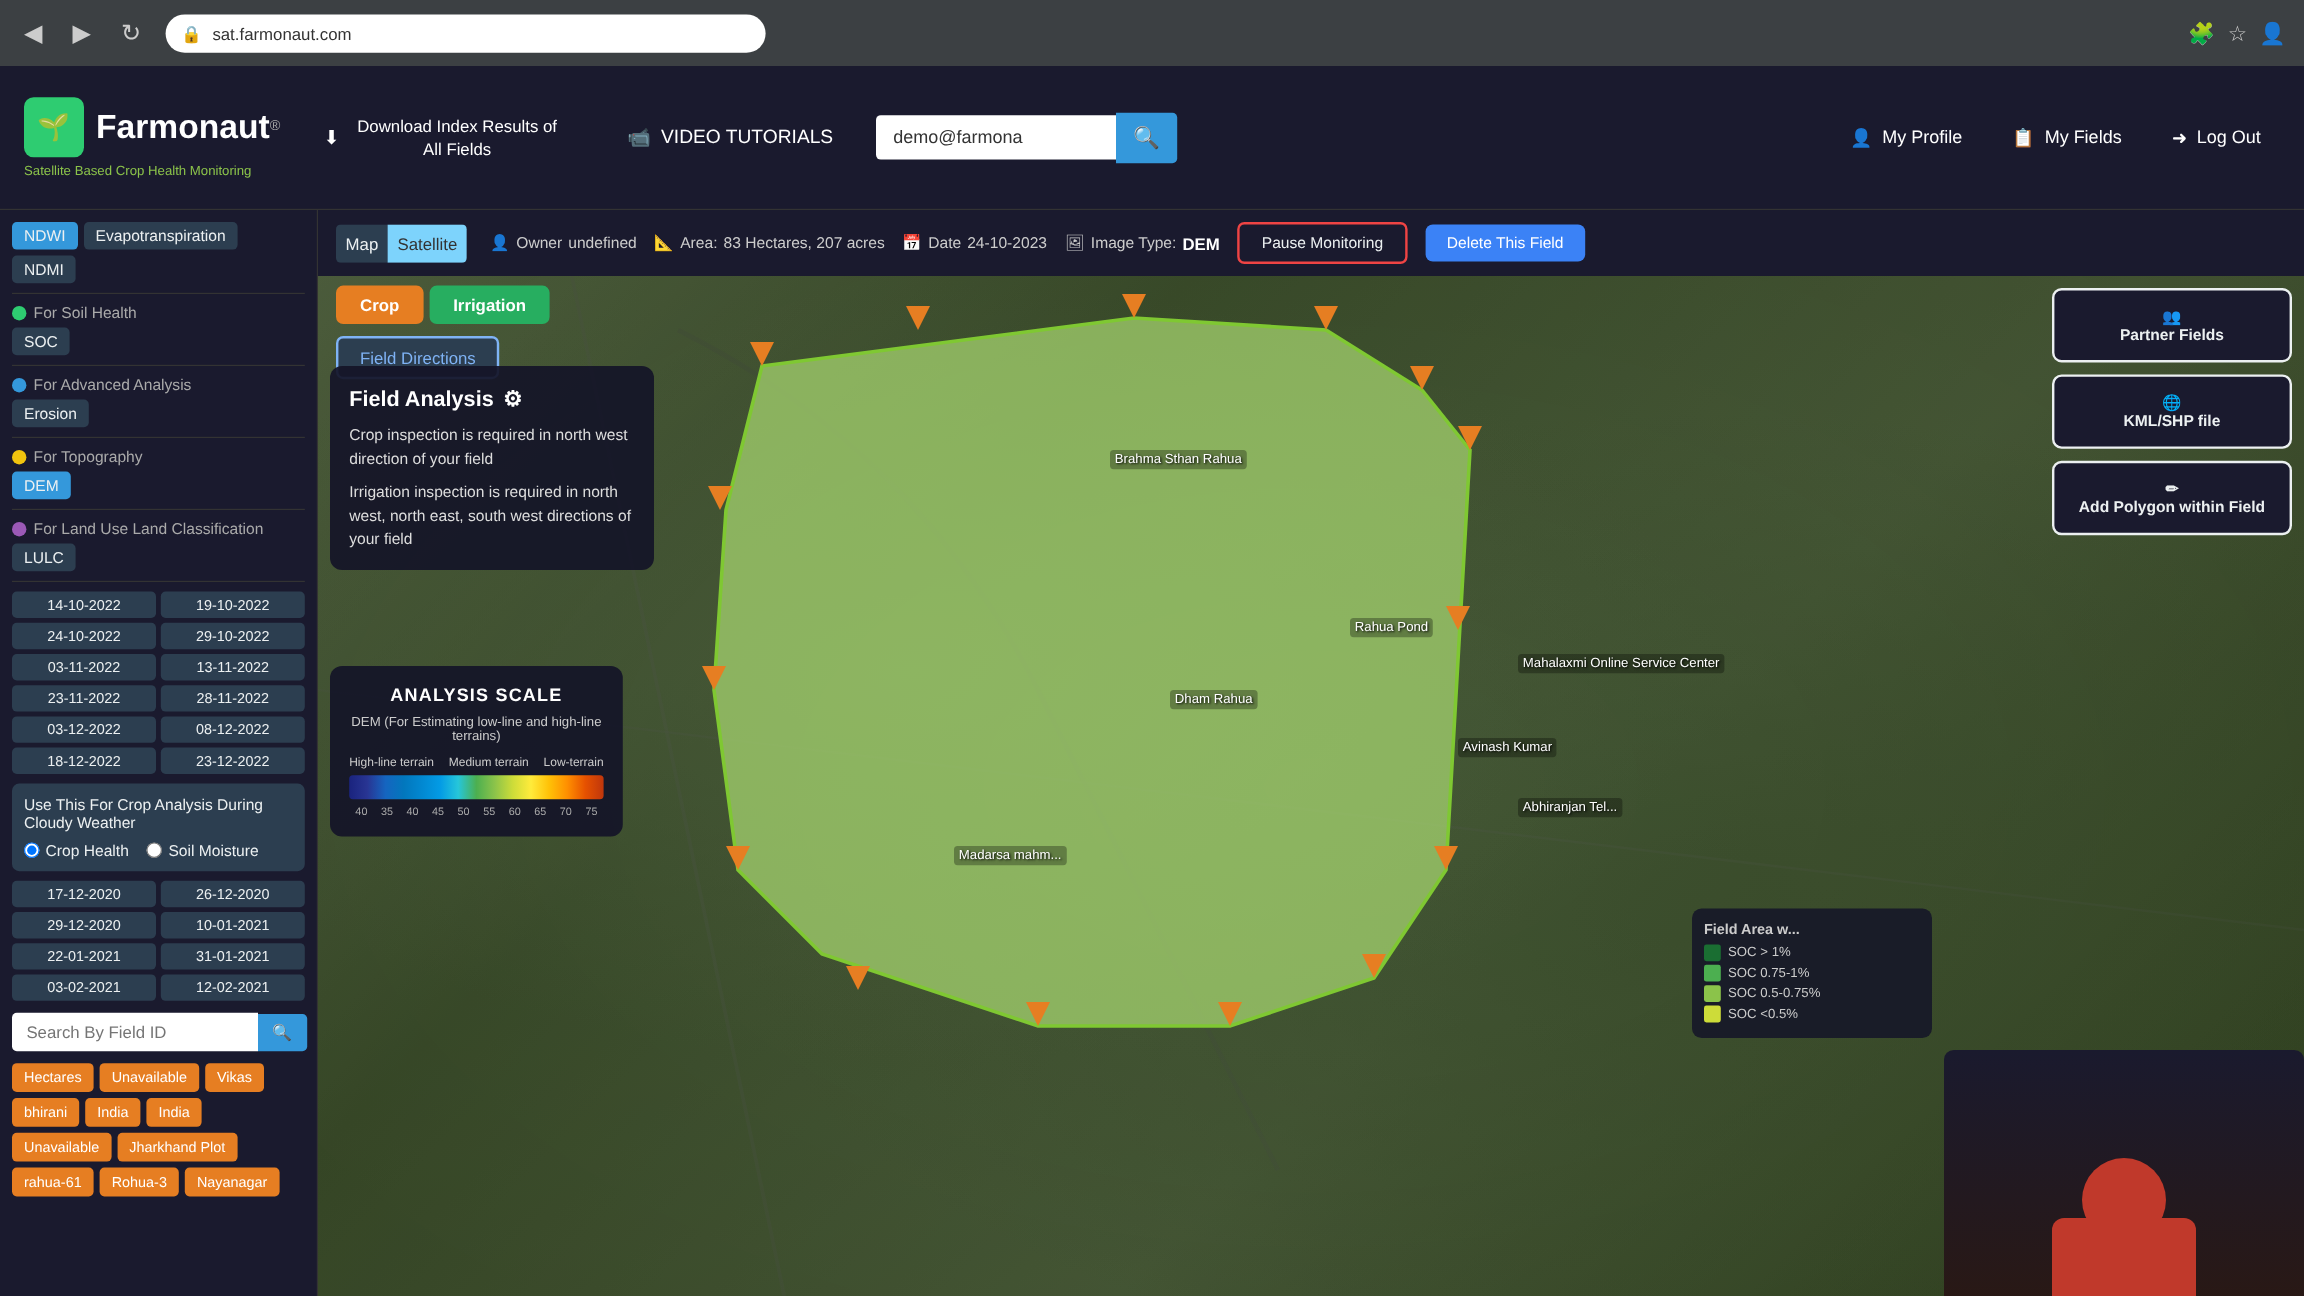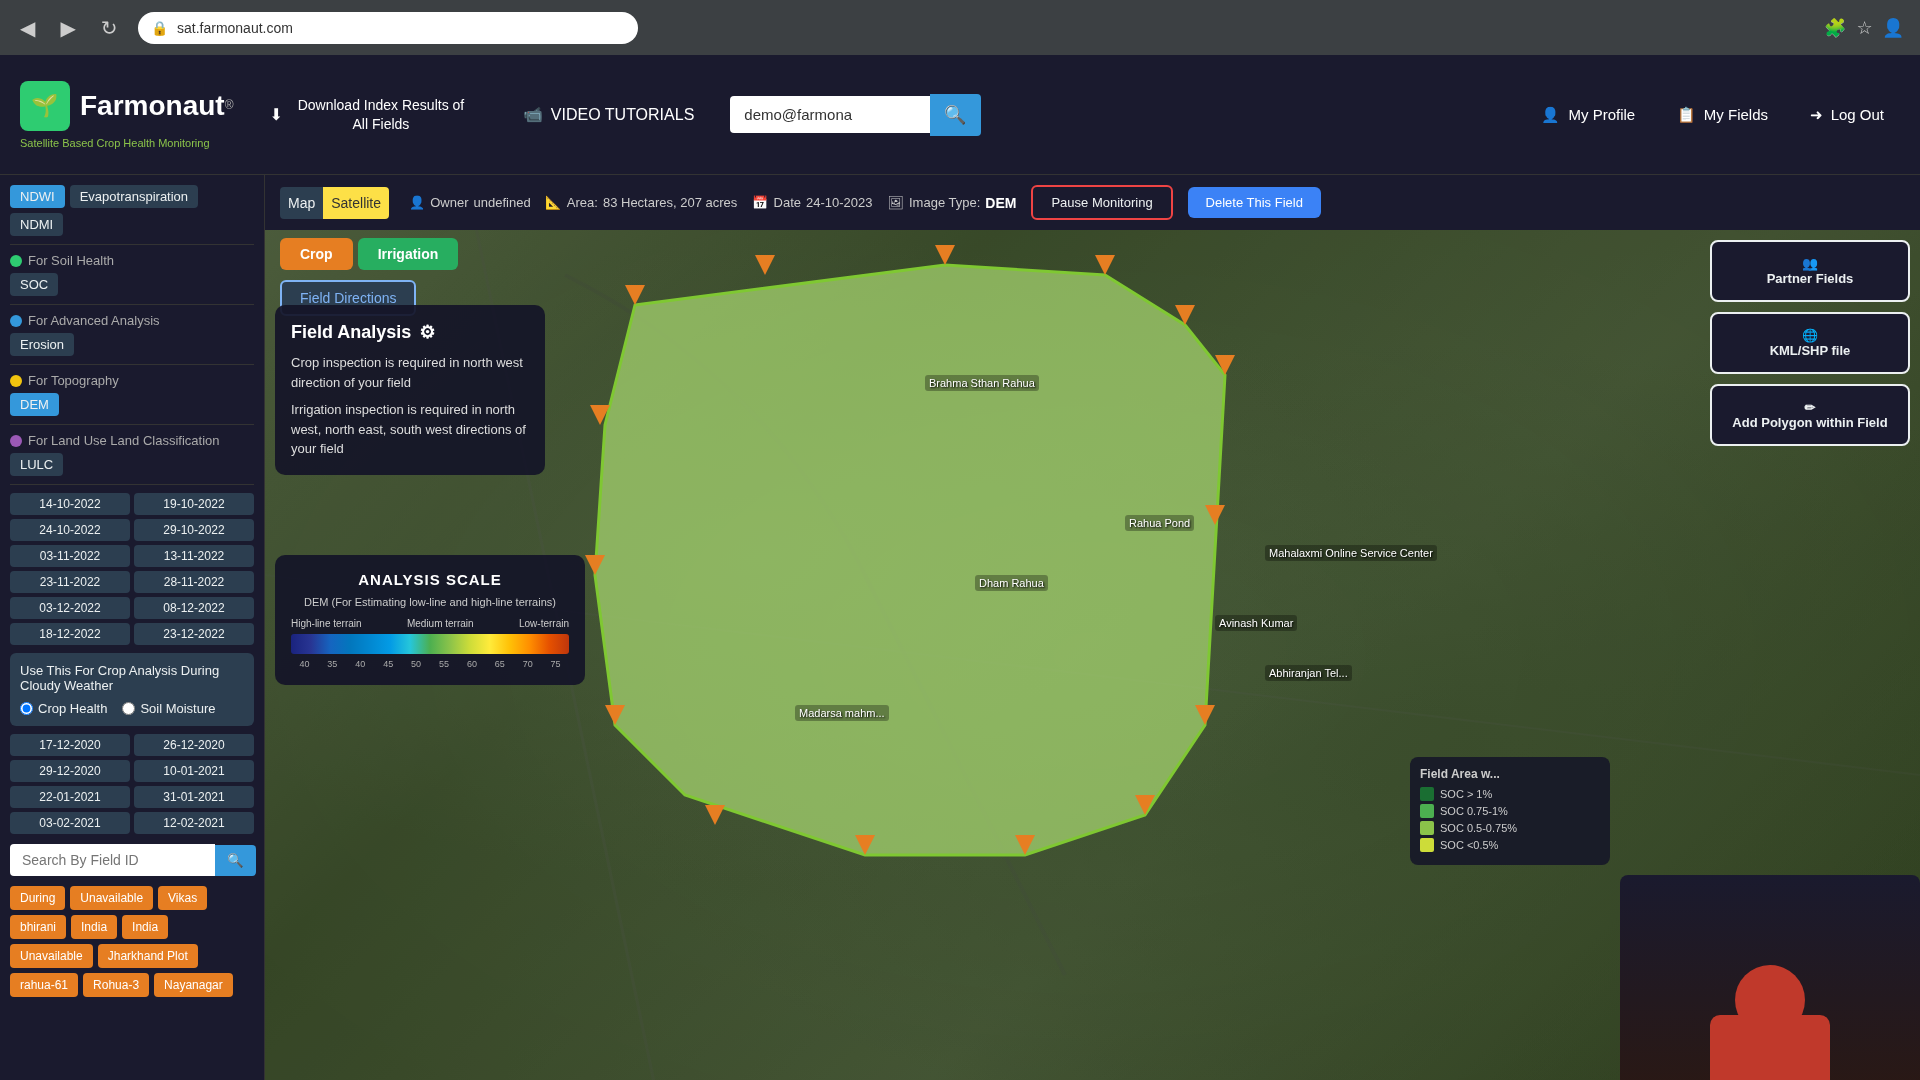--- a/index.html
+++ b/index.html
@@ -79,21 +79,21 @@
 
     
     .map-top-bar {
       position: absolute; top: 0; left: 0; right: 0; height: 55px;
       background: #1a1a2e; display: flex; align-items: center; gap: 10px; padding: 0 15px;
       z-index: 20;
     }
     .map-toggle { display: flex; border-radius: 4px; overflow: hidden; }
     .map-toggle-btn { padding: 8px 8px; font-size: 14px; cursor: pointer; border: none; }
     .map-btn-inactive { background: #2c3e50; color: #ecf0f1; }
-    .map-btn-active { background: #fde047; color: #333; }
+    .map-btn-active { background: #7dd3fc; color: #333; }
 
     .map-info { display: flex; align-items: center; gap: 15px; margin-left: 10px; font-size: 13px; color: #ccc; }
     .map-info-item { display: flex; align-items: center; gap: 5px; }
     .dem-badge { background: transparent; color: #fff; font-size: 14px; font-weight: bold; }
 
     .pause-btn { background: #1a1a2e; border: 2px solid #ef4444; color: #ecf0f1; padding: 8px 18px; border-radius: 6px; cursor: pointer; font-size: 13px; }
     .delete-btn { background: #3b82f6; border: none; color: #fff; padding: 8px 18px; border-radius: 6px; cursor: pointer; font-size: 13px; margin-left: auto; }
 
     
     .map-tabs-row {
@@ -108,21 +108,21 @@
     .field-analysis-popup {
       position: absolute; top: 130px; left: 10px; width: 270px;
       background: rgba(20,20,40,0.93); border-radius: 10px; padding: 16px;
       z-index: 30; color: #fff;
     }
     .fa-title { font-size: 18px; font-weight: bold; margin-bottom: 10px; display: flex; align-items: center; gap: 8px; }
     .fa-text { font-size: 13px; line-height: 1.5; color: #ddd; }
 
     
     .analysis-scale-box {
-      position: absolute; top: 380px; left: 10px; width: 310px;
+      position: absolute; top: 380px; left: 10px; width: 244px;
       background: rgba(20,20,40,0.93); border-radius: 10px; padding: 16px;
       z-index: 30; color: #fff;
     }
     .as-title { font-size: 15px; font-weight: bold; text-align: center; margin-bottom: 8px; letter-spacing: 1px; }
     .as-subtitle { font-size: 11px; text-align: center; color: #ccc; margin-bottom: 10px; }
     .scale-labels { display: flex; justify-content: space-between; font-size: 10px; color: #ccc; margin-bottom: 5px; }
     .scale-nums { display: flex; gap: 1px; margin-top: 3px; }
     .scale-num { font-size: 9px; color: #aaa; flex: 1; text-align: center; }
 
     
@@ -316,21 +316,21 @@
     <button class="date-tag">03-02-2021</button>
     <button class="date-tag">12-02-2021</button>
   </div>
 
   <div class="search-field-row">
     <input type="text" class="search-field-input" placeholder="Search By Field ID" style="">
     <button class="search-field-btn">🔍</button>
   </div>
 
   <div class="field-chips">
-    <button class="field-chip">During</button>
+    <button class="field-chip">Hectares</button>
     <button class="field-chip">Unavailable</button>
     <button class="field-chip">Vikas</button>
     <button class="field-chip">bhirani</button>
     <button class="field-chip">India</button>
     <button class="field-chip">India</button>
     <button class="field-chip">Unavailable</button>
     <button class="field-chip">Jharkhand Plot</button>
     <button class="field-chip">rahua-61</button>
     <button class="field-chip">Rohua-3</button>
     <button class="field-chip">Nayanagar</button>

